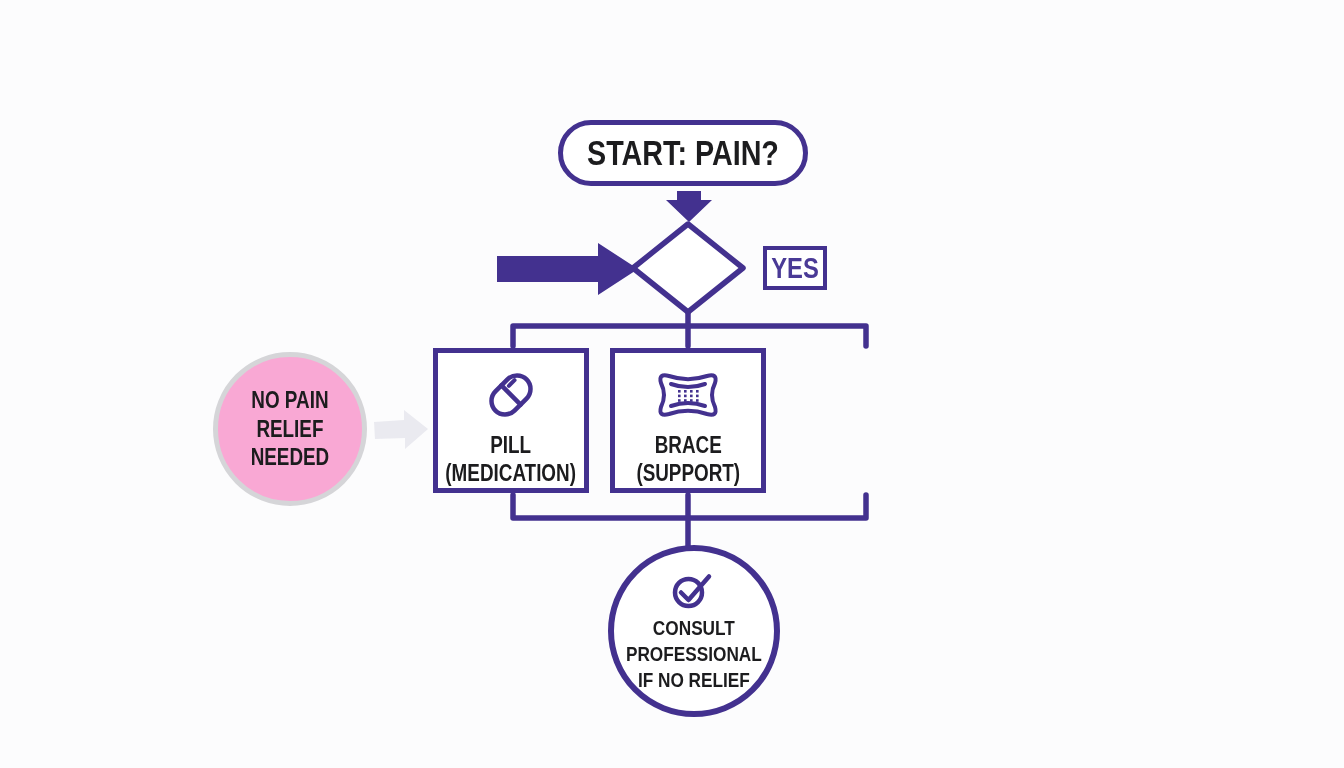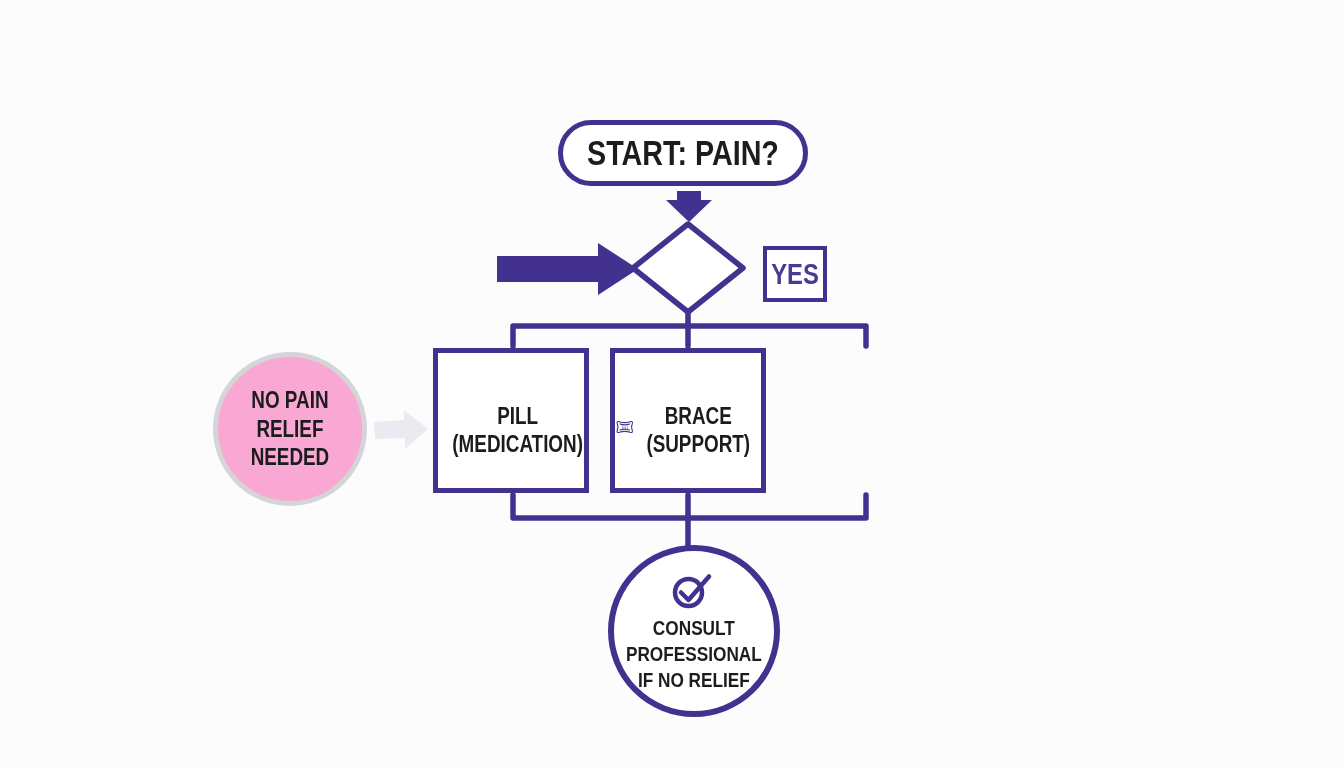--- a/index.html
+++ b/index.html
@@ -18,28 +18,28 @@
     left:0; top:30px; width:1334px; height:56px;
     font-size:48px; font-weight:700; letter-spacing:-0.5px;
     color:#5b2d8e;
   }
   .start-node {
     left:558px; top:120px; width:250px; height:66px;
     background:#ffffff; border:5px solid #43318f; border-radius:34px;
     font-size:35px; font-weight:700; color:#1c1c1e;
   }
   .yes-label {
-    left:763px; top:246px; width:64px; height:56px;
+    left:763px; top:246px; width:64px; height:44px;
     background:#ffffff; border:4px solid #43318f;
     font-size:29px; font-weight:700; color:#4a3a96;align-items:center;
   }
   .option-box {
     top:348px; width:156px; height:145px;
     background:#ffffff; border:5px solid #43318f;
-    display:flex; flex-direction:row; align-items:center; justify-content:flex-start;
+    display:flex; flex-direction:column; align-items:center; justify-content:flex-start;
     padding-top:13px;
   }
   .option-box .label { margin-top:8px; text-align:center; font-weight:700; font-size:23px; line-height:1.2; color:#1c1c1e; }
   .circle-gray {
     left:213px; top:352px; width:154px; height:154px;
     background:#f9a8d4; border:5px solid #d5d5d8; border-radius:50%;
     font-weight:700; font-size:23px; line-height:1.25;
   }
   .circle-purple {
     left:608px; top:545px; width:172px; height:172px;

